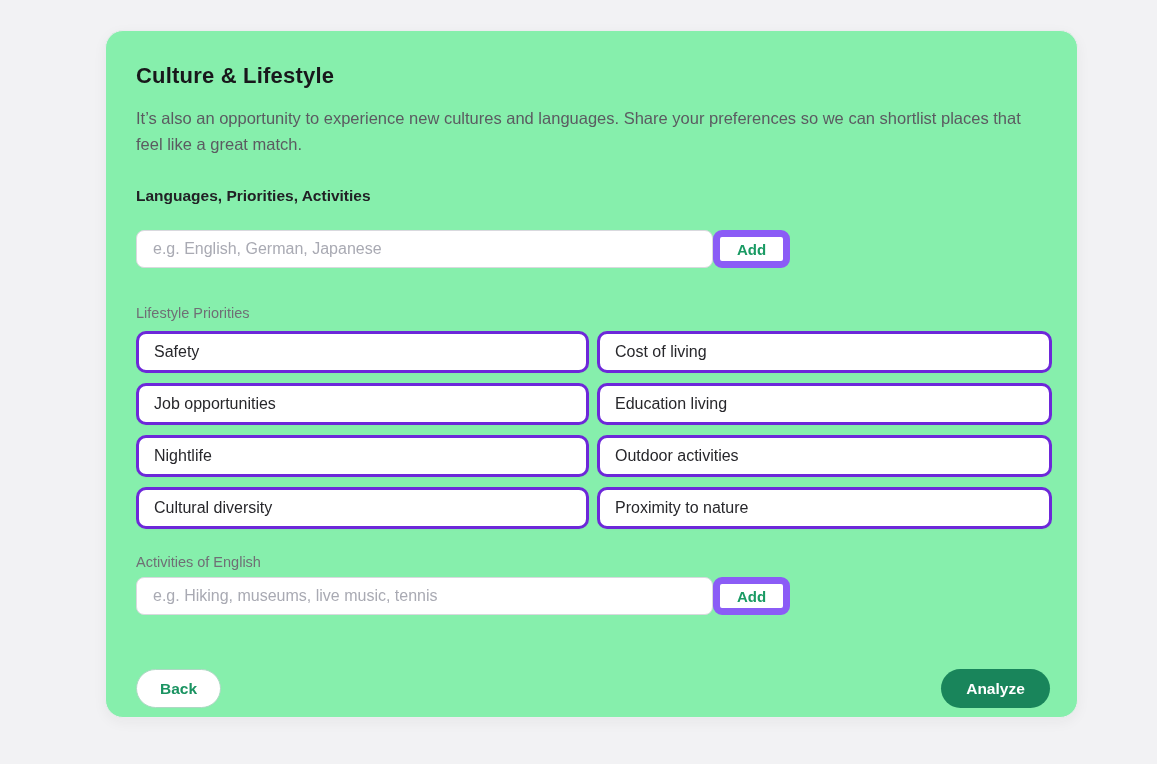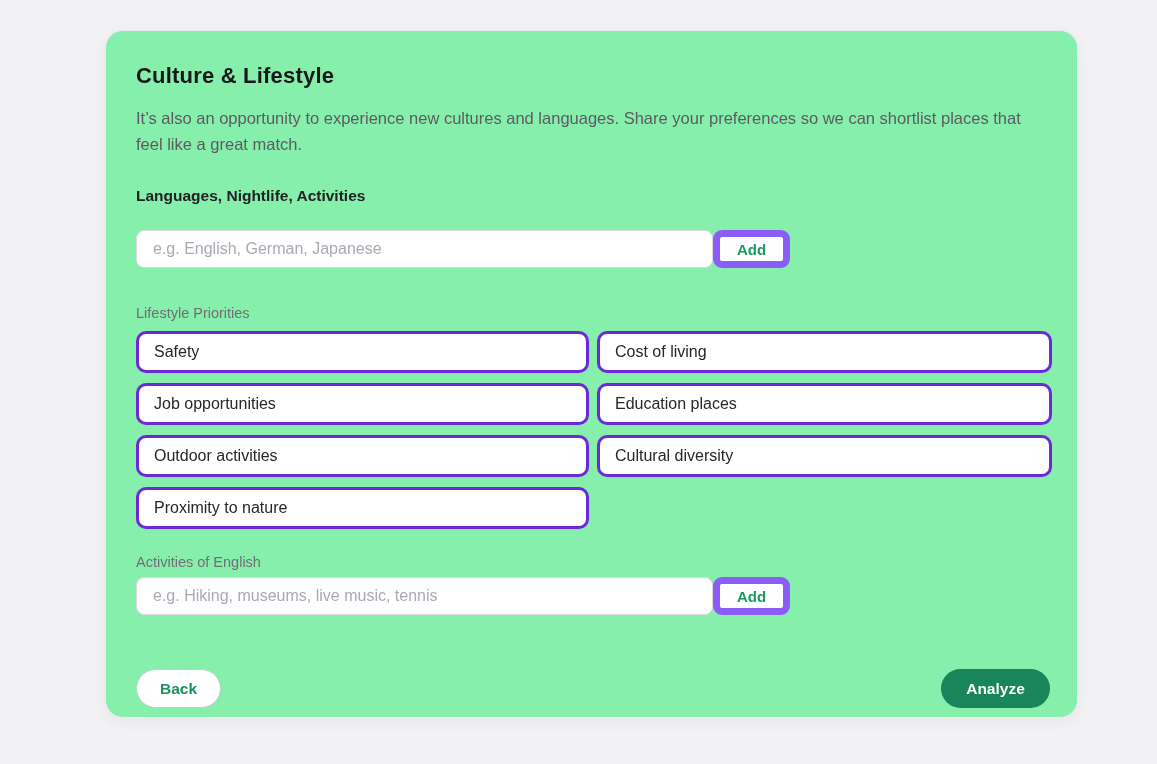--- a/index.html
+++ b/index.html
@@ -151,36 +151,37 @@
 </style>
 </head>
 <body>
 
 <div class="card">
 
   <h1 class="card-title">Culture &amp; Lifestyle</h1>
 
   <p class="card-description">It’s also an opportunity to experience new cultures and languages. Share your preferences so we can shortlist places that feel like a great match.</p>
 
-  <div class="section-heading">Languages, Nightlife, Activities</div>
+  <div class="section-heading">Languages, Priorities, Activities</div>
 
   <div class="languages-block">
     <div class="input-row">
       <input class="text-input" type="text" placeholder="e.g. English, German, Japanese" style="">
       <button class="add-button">Add</button>
     </div>
   </div>
 
   <div class="priorities-block">
     <div class="field-label">Lifestyle Priorities</div>
     <div class="priorities-grid">
       <div class="priority-option">Safety</div>
       <div class="priority-option">Cost of living</div>
       <div class="priority-option">Job opportunities</div>
-      <div class="priority-option">Education places</div>
+      <div class="priority-option">Education living</div>
+      <div class="priority-option">Nightlife</div>
       <div class="priority-option">Outdoor activities</div>
       <div class="priority-option">Cultural diversity</div>
       <div class="priority-option">Proximity to nature</div>
     </div>
   </div>
 
   <div class="activities-block">
     <div class="field-label">Activities of English</div>
     <div class="input-row">
       <input class="text-input" type="text" placeholder="e.g. Hiking, museums, live music, tennis" style="">

